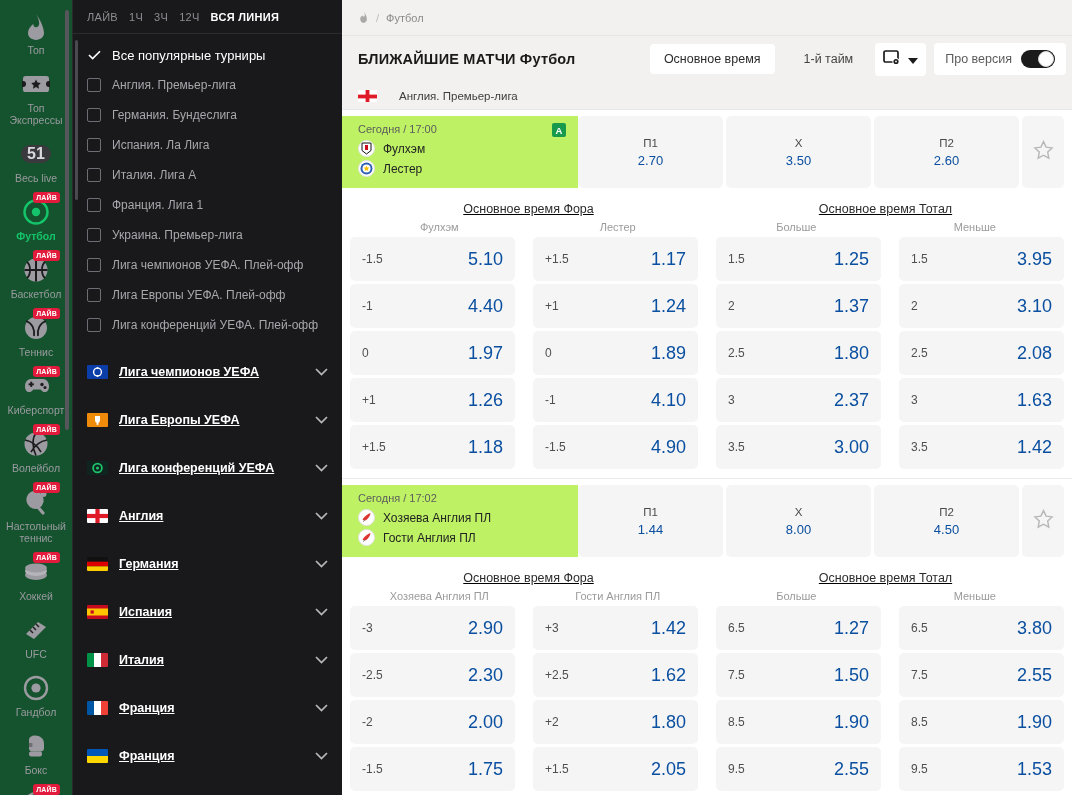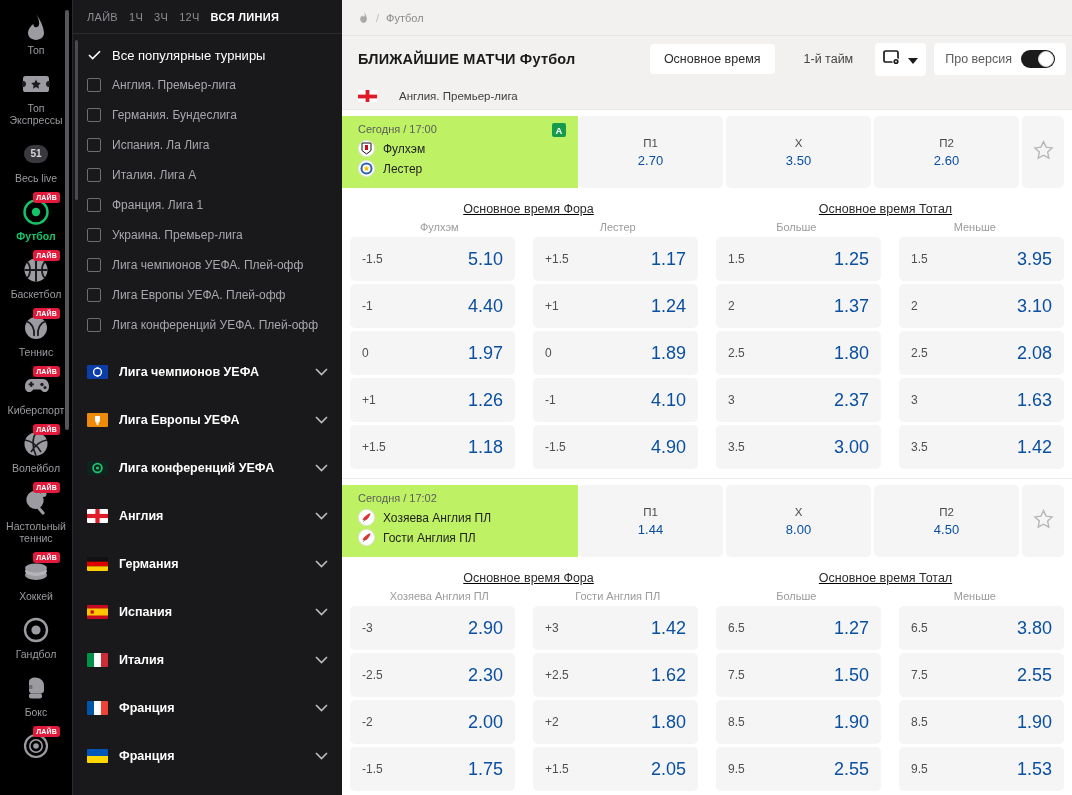--- a/index.html
+++ b/index.html
@@ -7,21 +7,21 @@
     width: 1072px; height: 795px;
     background: #ffffff;
     font-family: "Liberation Sans", "DejaVu Sans", sans-serif;
     overflow: hidden;
   }
   .app { display: flex; width: 1072px; height: 795px; }
 
   
   .rail {
     width: 72px; flex: 0 0 72px;
-    background: #000000;
+    background: #14532d;
     position: relative;
     overflow: hidden;
   }
   .rail-inner { padding-top: 4px; }
   .rail-item {
     position: relative;
     display: flex; flex-direction: column;
     align-items: center; justify-content: flex-start;
     padding: 7px 2px 6px 2px;
     cursor: pointer;
@@ -41,21 +41,21 @@
   .rail-item.active .rail-label { color: #15c46a; font-weight: bold; }
   .live-badge {
     position: absolute; top: -5px; right: -9px;
     background: #e21b3c; color: #fff;
     font-size: 7px; font-weight: bold;
     padding: 1px 3px 1px 3px; border-radius: 3px;
     letter-spacing: .2px; line-height: 9px;
   }
   .count-badge {
     background: #3a3a3e; color: #d9d9de;
-    font-size: 10px; font-weight: bold;
+    font-size: 16px; font-weight: bold;
     padding: 2px 6px; border-radius: 9px;
     line-height: 14px;
   }
   .rail-scroll {
     position: absolute; right: 3px; top: 10px;
     width: 4px; height: 420px; border-radius: 2px;
     background: #56565c;
   }
 
   
@@ -102,20 +102,21 @@
     cursor: pointer;
   }
   .flag {
     width: 21px; height: 14px; flex: 0 0 21px;
     margin-right: 11px; border-radius: 1px;
     overflow: hidden; position: relative;
   }
   .grow .glab {
     font-size: 12.5px; color: #ffffff; font-weight: bold;
     flex: 1 1 auto;
+    text-decoration: underline;
   }
   .chev { color: #b9b9bf; font-size: 12px; }
 
   .sb-scroll {
     position: absolute; left: 2px; top: 40px;
     width: 3px; height: 160px; border-radius: 2px;
     background: #4a4a50;
   }
 
   
@@ -344,20 +345,29 @@
         <div class="rail-item">
           <div class="rail-ico">
             <svg width="30" height="22" viewBox="0 0 30 22">
               <ellipse cx="15" cy="14" rx="11" ry="5" fill="#9b9ba1"></ellipse>
               <ellipse cx="15" cy="10" rx="11" ry="5" fill="#b4b4ba"></ellipse>
               <ellipse cx="15" cy="7" rx="11" ry="4.6" fill="#9b9ba1"></ellipse>
             </svg>
             <span class="live-badge">ЛАЙВ</span>
           </div>
           <div class="rail-label">Хоккей</div>
+        </div>
+        <div class="rail-item">
+          <div class="rail-ico">
+            <svg width="28" height="22" viewBox="0 0 28 22">
+              <path d="M4 15L16 3l8 5-12 12z" fill="#9b9ba1"></path>
+              <path d="M8 11l3 3M11 8l3 3M14 5l3 3" stroke="#1c1c1e" stroke-width="1.4"></path>
+            </svg>
+          </div>
+          <div class="rail-label">UFC</div>
         </div>
         <div class="rail-item">
           <div class="rail-ico">
             <svg width="28" height="28" viewBox="0 0 28 28">
               <circle cx="14" cy="14" r="11" fill="none" stroke="#9b9ba1" stroke-width="2.4"></circle>
               <circle cx="14" cy="14" r="4.6" fill="#9b9ba1"></circle>
             </svg>
           </div>
           <div class="rail-label">Гандбол</div>
         </div>

